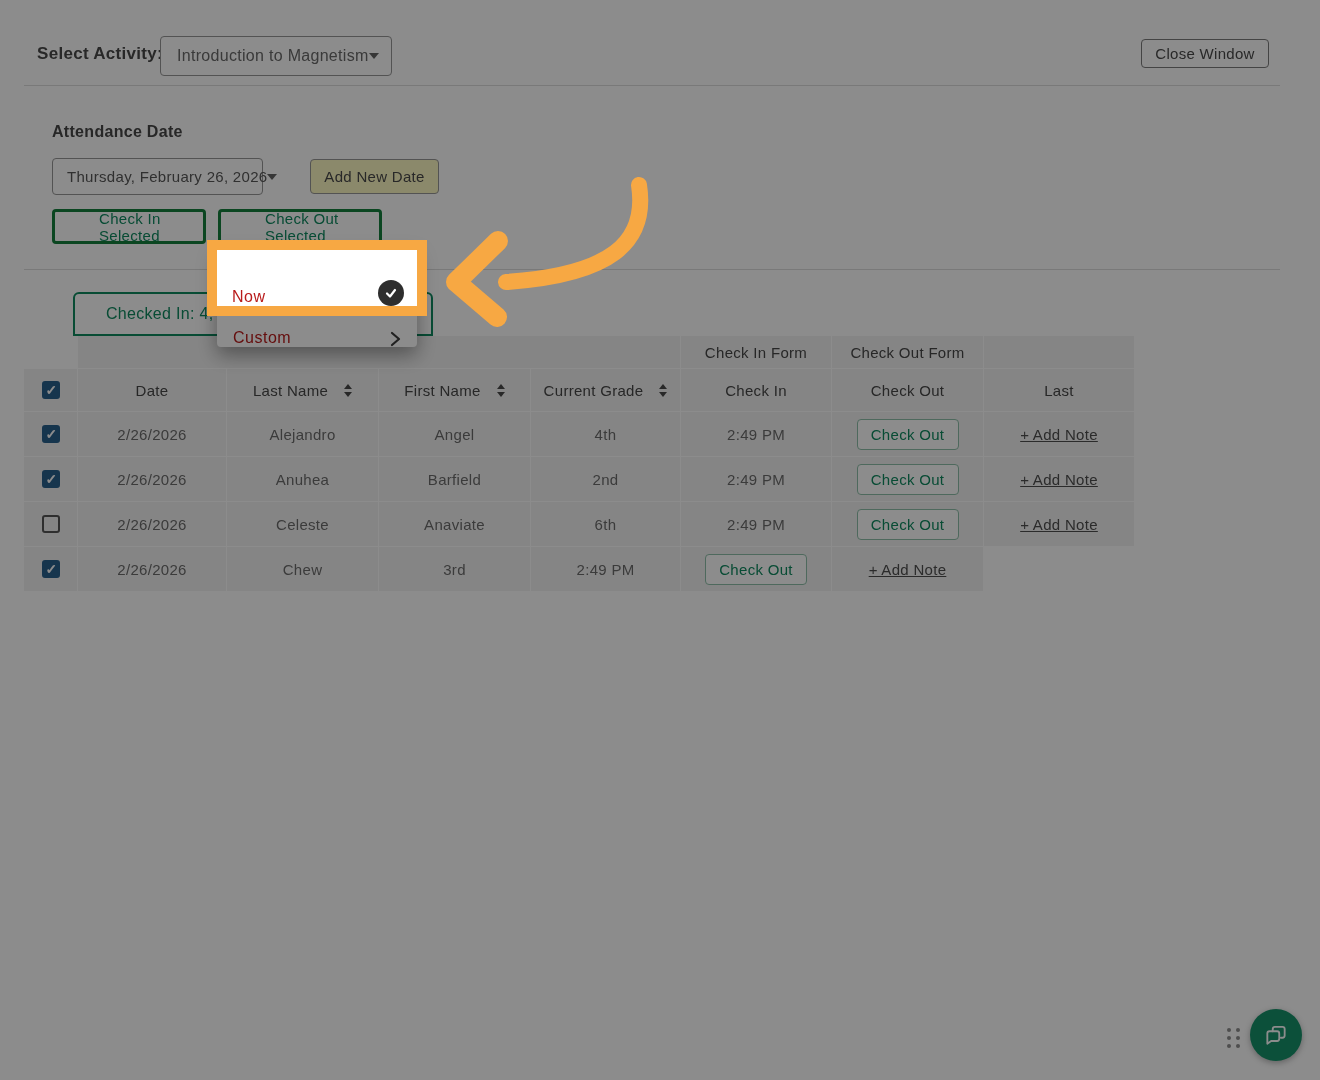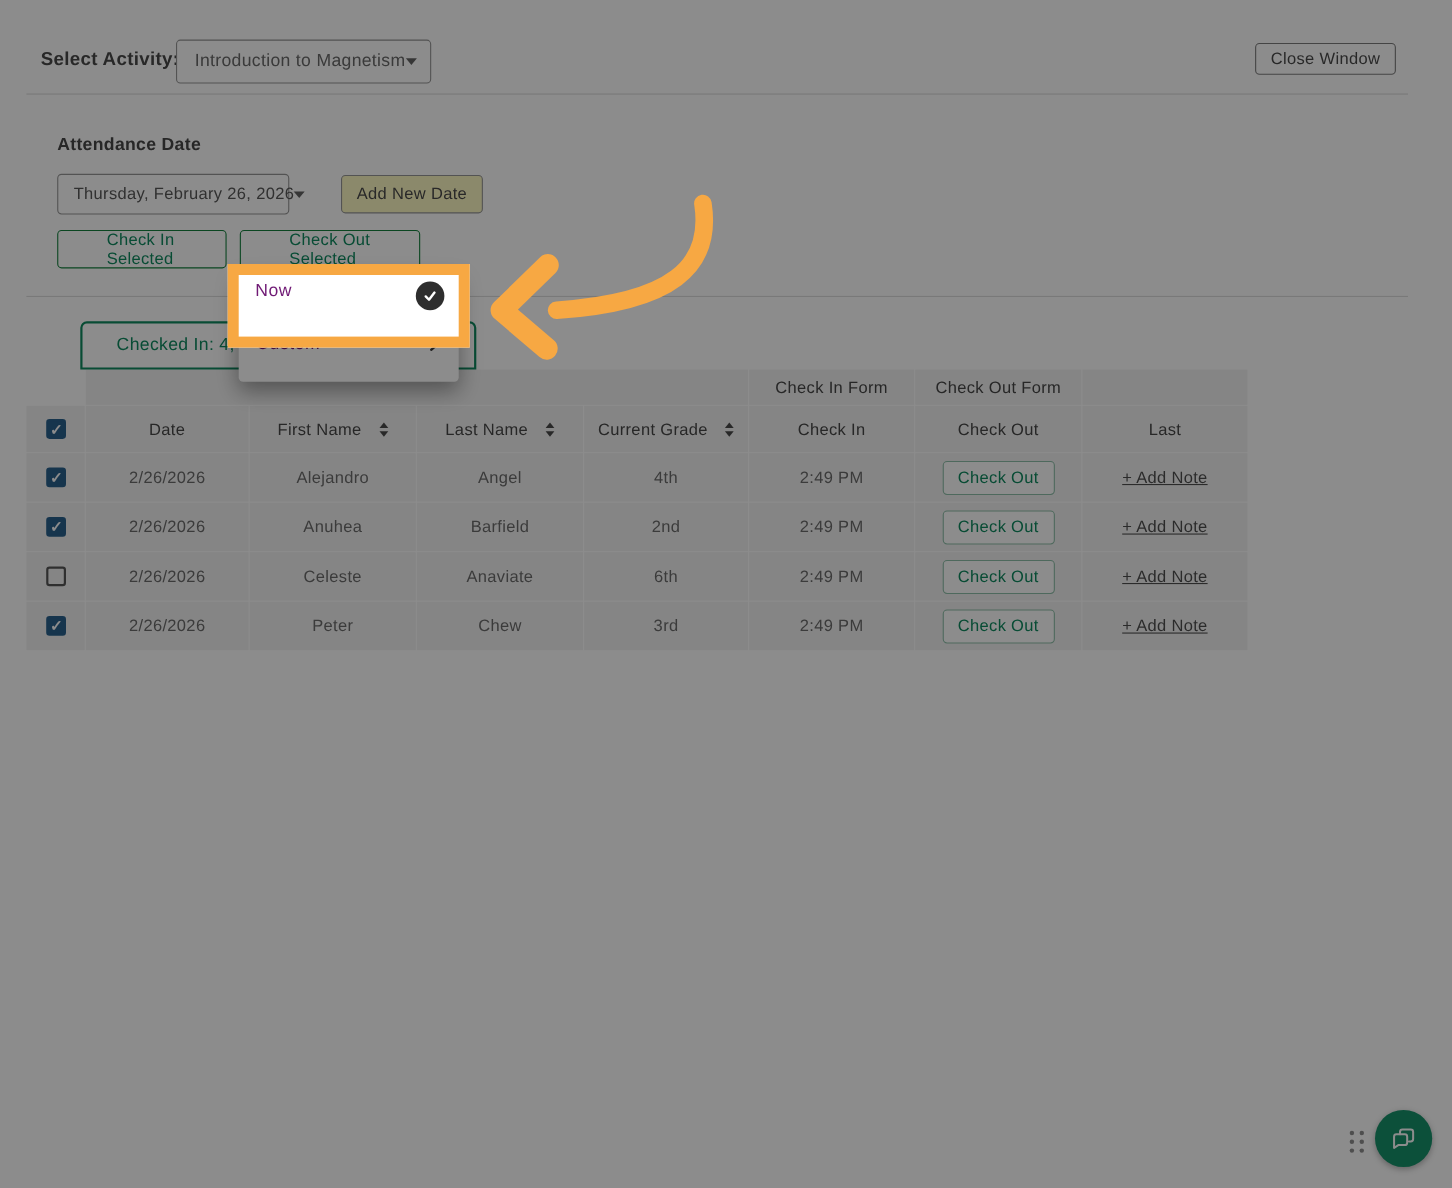--- a/index.html
+++ b/index.html
@@ -49,21 +49,21 @@
     border:1px solid var(--input-border);border-radius:4px;background:#fff;
     display:flex;align-items:center;padding:0 12px 0 14px;cursor:pointer;
   }
   .date-select .val{font-size:15px;color:#585858;flex:1;white-space:nowrap;}
   .btn-plain{
     border:1px solid var(--input-border);border-radius:4px;background:#fef9c3;
     font-size:15px;color:#4a4a4a;display:flex;align-items:center;justify-content:center;cursor:pointer;
   }
   .add-date-btn{left:310px;top:159px;width:129px;height:35px;}
   .btn-green{
-    border:1px solid #15803d;border-radius:4px;background:#fff;
+    border:3px solid #15803d;border-radius:4px;background:#fff;
     font-size:15px;color:var(--green);display:flex;align-items:center;justify-content:center;cursor:pointer;padding-left:44px;
   }
   .checkin-sel-btn{left:52px;top:209px;width:154px;height:35px;}
   .checkout-sel-btn{left:218px;top:209px;width:164px;height:35px;}
 
   
   .tab{
     left:73px;top:292px;width:360px;height:44px;
     border:2px solid var(--green);border-radius:6px 6px 0 0;background:#fff;
     display:flex;align-items:center;padding-left:31px;
@@ -99,21 +99,21 @@
     font-size:15px;color:var(--green);display:flex;align-items:center;justify-content:center;cursor:pointer;
   }
   .add-note{color:#4f4f4f;cursor:pointer;text-decoration:underline;}
 
   
   .menu{
     left:217px;top:248px;width:200px;height:99px;z-index:5;
     background:#fff;border-radius:4px;box-shadow:0 8px 20px rgba(0,0,0,.38);
     padding-top:8px;
   }
-  .menu-item{display:flex;align-items:flex-start;height:48px;padding:0 14px 0 16px;font-size:16px;color:#701a75;letter-spacing:.5px;cursor:pointer;}
+  .menu-item{display:flex;align-items:flex-end;height:48px;padding:0 14px 0 16px;font-size:16px;color:#b91c1c;letter-spacing:.5px;cursor:pointer;}
   .menu-item.custom{height:43px;}
   .chev{margin-left:auto;width:16px;height:16px;flex:none;}
   .chev svg{display:block;}
 
   
   .overlay{left:0;top:0;width:1320px;height:1080px;background:rgba(0,0,0,.45);z-index:50;}
 
   
   .highlight-box{
     left:207px;top:240px;width:220px;height:76px;z-index:60;
@@ -174,35 +174,35 @@
   <div class="td blank-corner"></div>
   <div class="td span4"></div>
   <div class="td form-th">Check In Form</div>
   <div class="td form-th">Check Out Form</div>
   <div class="td"></div>
 
   <div class="td">
     <div class="cb checked"></div>
   </div>
   <div class="td th">Date</div>
+  <div class="td th">
+    <span>Last Name</span>
+    <span class="sort">
+        <i class="up"></i>
+        <i class="down"></i>
+      </span>
+  </div>
   <div class="td th">
     <span>First Name</span>
     <span class="sort">
         <i class="up"></i>
         <i class="down"></i>
       </span>
   </div>
   <div class="td th">
-    <span>Last Name</span>
-    <span class="sort">
-        <i class="up"></i>
-        <i class="down"></i>
-      </span>
-  </div>
-  <div class="td th">
     <span>Current Grade</span>
     <span class="sort">
         <i class="up"></i>
         <i class="down"></i>
       </span>
   </div>
   <div class="td th">Check In</div>
   <div class="td th">Check Out</div>
   <div class="td th">Last</div>
 
@@ -248,21 +248,20 @@
     <div class="row-btn">Check Out</div>
   </div>
   <div class="td">
     <span class="add-note">+ Add Note</span>
   </div>
 
   <div class="td">
     <div class="cb checked"></div>
   </div>
   <div class="td">2/26/2026</div>
-  <div class="td">Peter</div>
   <div class="td">Chew</div>
   <div class="td">3rd</div>
   <div class="td">2:49 PM</div>
   <div class="td">
     <div class="row-btn">Check Out</div>
   </div>
   <div class="td">
     <span class="add-note">+ Add Note</span>
   </div>
 </div>

